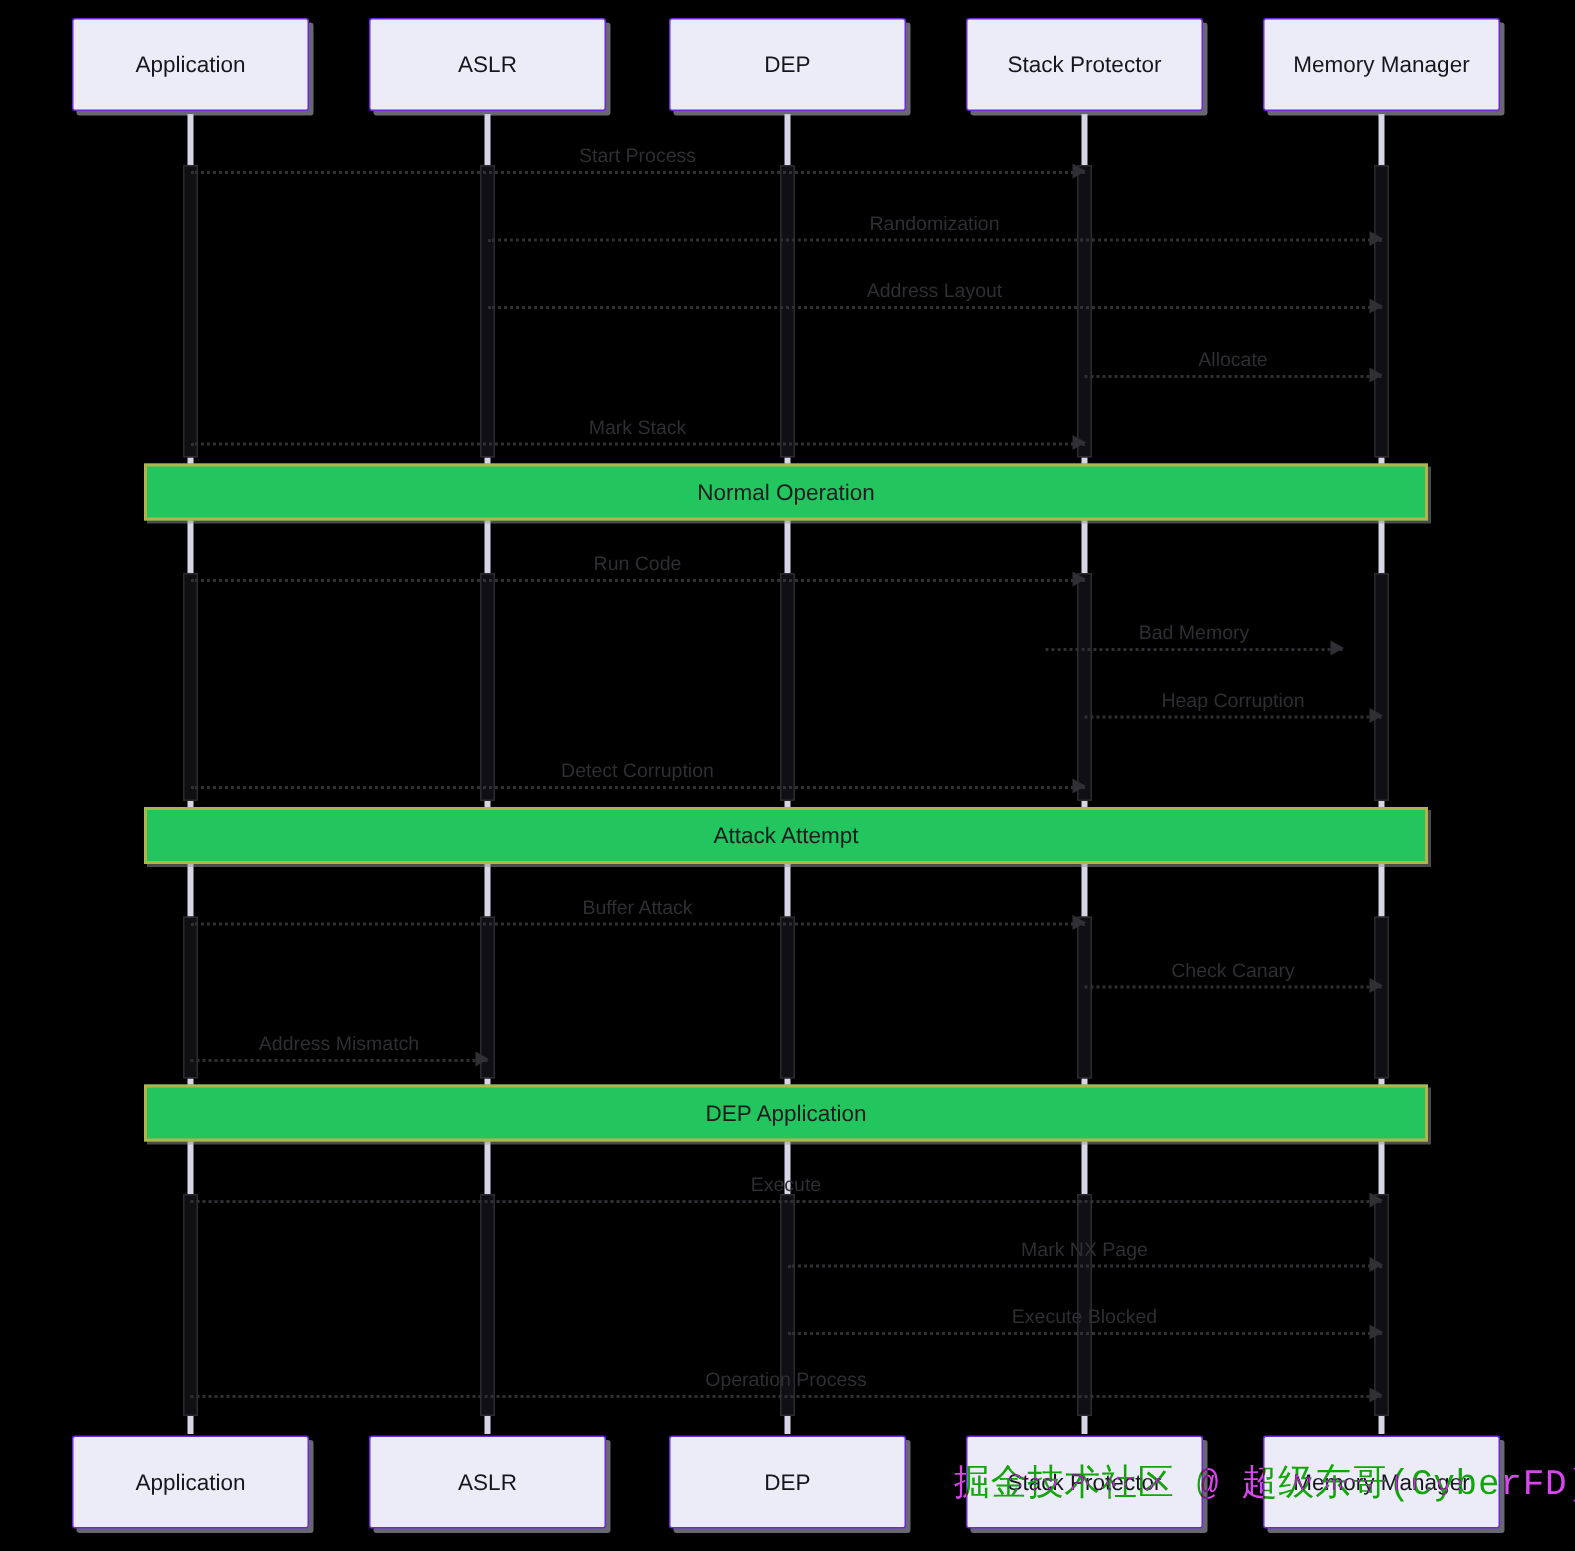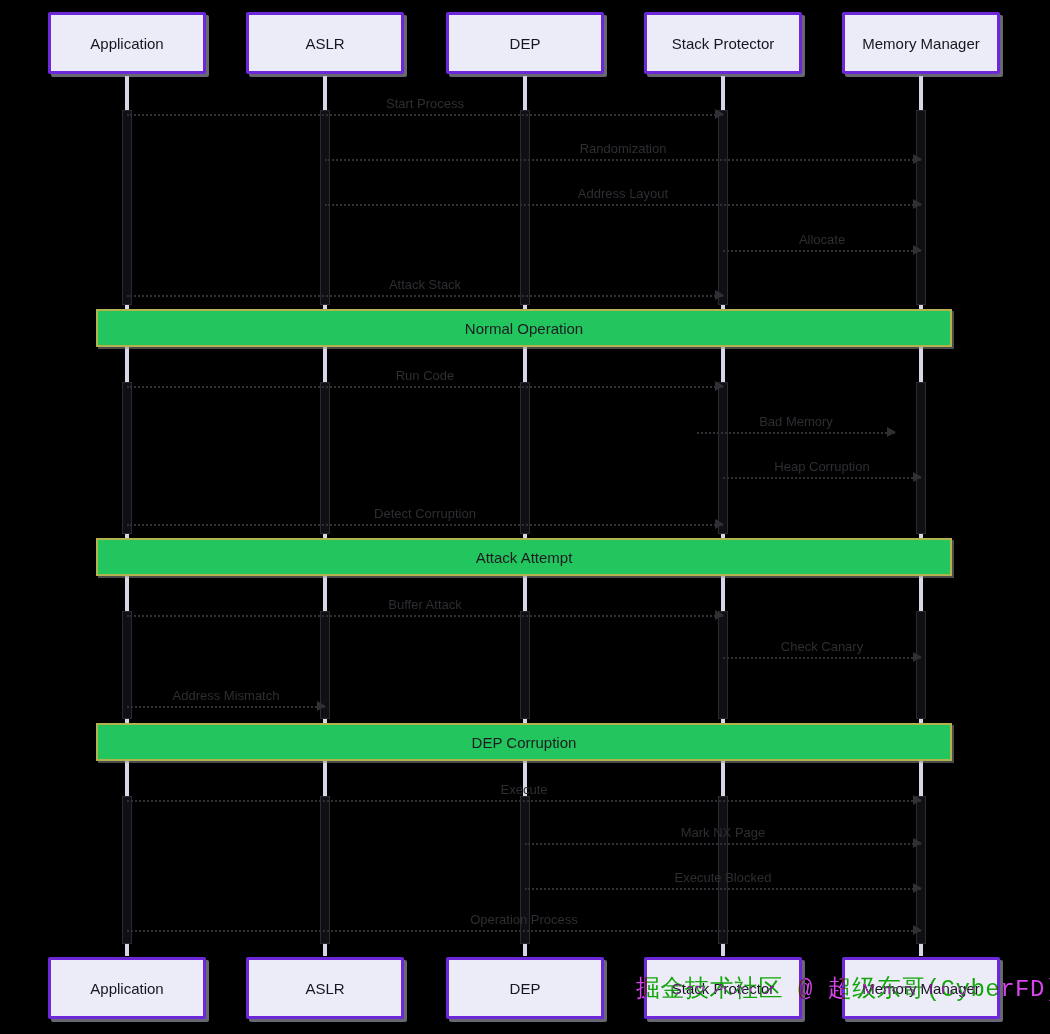--- a/index.html
+++ b/index.html
@@ -17,21 +17,21 @@
     background: #000000;
     overflow: hidden;
   }
 
   
   .participant {
     position: absolute;
     width: 158px;
     height: 62px;
     background: #ececf9;
-    border: 3px solid #6d28d9;
+    border: 1px solid #6d28d9;
     border-radius: 2px;
     box-shadow: 3px 3px 0 rgba(190,190,210,0.55);
     display: flex;
     align-items: center;
     justify-content: center;
     box-sizing: border-box;
   }
   .participant span {
     font-size: 15px;
     color: #16161c;
@@ -179,21 +179,21 @@
         <div class="msg-label">Address Layout</div>
       </div>
       <div class="message" style="left: 723px; width: 198px; top: 236px;">
         <div class="msg-line"></div>
         <div class="msg-head right"></div>
         <div class="msg-label">Allocate</div>
       </div>
       <div class="message" style="left: 127px; width: 596px; top: 281px;">
         <div class="msg-line"></div>
         <div class="msg-head right"></div>
-        <div class="msg-label">Attack Stack</div>
+        <div class="msg-label">Mark Stack</div>
       </div>
       <div class="message" style="left: 127px; width: 596px; top: 372px;">
         <div class="msg-line"></div>
         <div class="msg-head right"></div>
         <div class="msg-label">Run Code</div>
       </div>
       <div class="message" style="left: 697px; width: 198px; top: 418px;">
         <div class="msg-line"></div>
         <div class="msg-head right"></div>
         <div class="msg-label">Bad Memory</div>
@@ -245,21 +245,21 @@
       </div>
     </div>
   <div id="notes-layer">
       <div class="note" style="top: 309px;">
         <span>Normal Operation</span>
       </div>
       <div class="note" style="top: 538px;">
         <span>Attack Attempt</span>
       </div>
       <div class="note" style="top: 723px;">
-        <span>DEP Corruption</span>
+        <span>DEP Application</span>
       </div>
     </div>
   <div id="participants-top">
       <div class="participant" style="left: 48px; top: 12px;">
         <span>Application</span>
       </div>
       <div class="participant" style="left: 246px; top: 12px;">
         <span>ASLR</span>
       </div>
       <div class="participant" style="left: 446px; top: 12px;">

